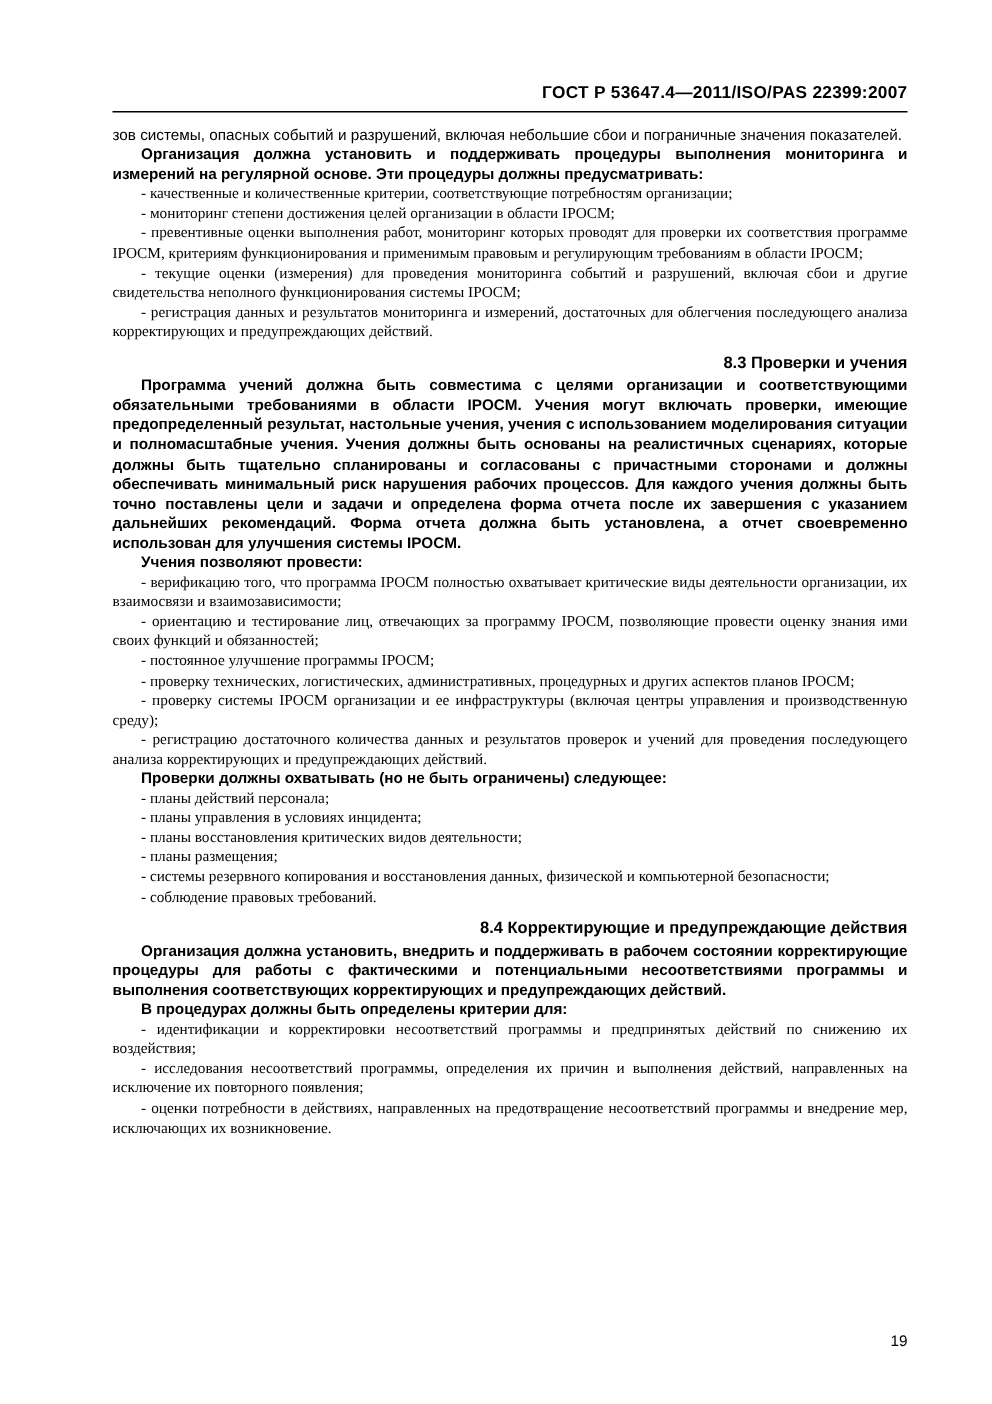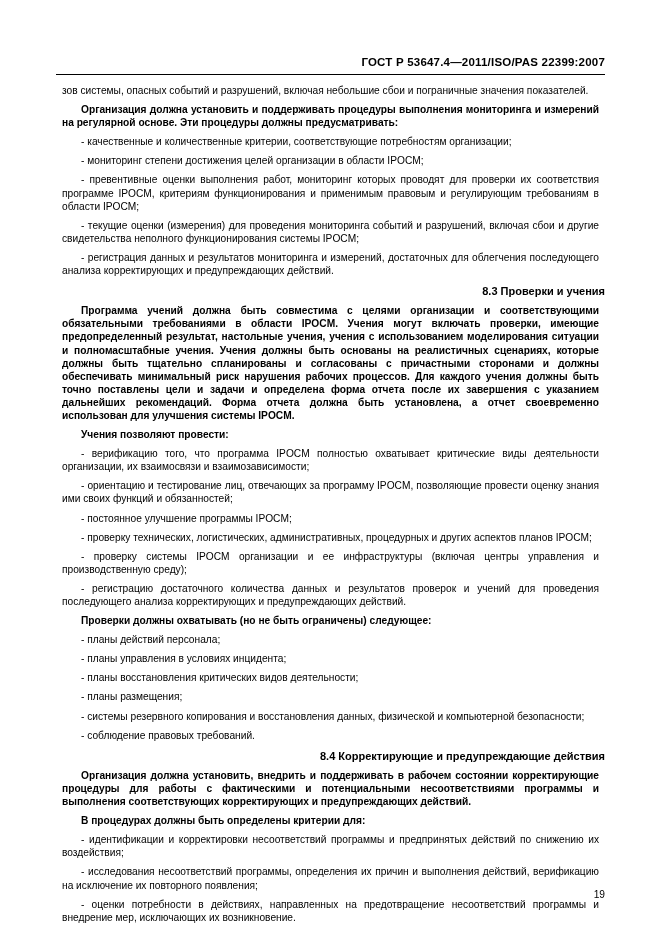--- a/index.html
+++ b/index.html
@@ -14,21 +14,21 @@
     color: #000000;
     position: relative;
     overflow: hidden;
   }
   .page {
     position: absolute;
     left: 0; top: 0;
     width: 661px;
     height: 936px;
     box-sizing: border-box;
-    padding: 56px 56px 40px 56px;
+    padding: 56px 56px 40px 75px;
   }
   .header {
     text-align: right;
     font-size: 11.5px;
     font-weight: bold;
     letter-spacing: 0.2px;
     margin: 0 0 6px 0;
     color: #000;
   }
   .rule {
@@ -38,39 +38,40 @@
     height: 0;
   }
   .content {
     font-size: 10.2px;
     line-height: 13.1px;
     text-align: justify;
     text-justify: inter-word;
     hyphens: manual;
   }
   p {
-    margin: 6px;
+    margin: 0;
     text-align: justify;
   }
   p.ind {
     text-indent: 19px;
     font-weight: bold;
   }
   p.noind {
     text-indent: 0;
   }
   h3.sect {
     font-size: 11px;
     font-weight: bold;
     margin: 8px 0 2px 0;
     text-indent: 19px;
     text-align: right;
   }
   .dash {
     text-indent: 19px;
+    font-family: Liberation Serif, serif;
   }
   .footer-page {
     position: absolute;
     right: 56px;
     bottom: 36px;
     font-size: 10.2px;
   }
 </style>
 </head>
 <body>
@@ -104,20 +105,20 @@
     <p class="dash">- планы управления в условиях инцидента;</p>
     <p class="dash">- планы восстановления критических видов деятельности;</p>
     <p class="dash">- планы размещения;</p>
     <p class="dash">- системы резервного копирования и восстановления данных, физической и компьютерной безопасности;</p>
     <p class="dash">- соблюдение правовых требований.</p>
 
     <h3 class="sect">8.4  Корректирующие и предупреждающие действия</h3>
     <p class="ind">Организация должна установить, внедрить и поддерживать в рабочем состоянии корректирующие процедуры для работы с фактическими и потенциальными несоответствиями программы и выполнения соответствующих корректирующих и предупреждающих действий.</p>
     <p class="ind">В процедурах должны быть определены критерии для:</p>
     <p class="dash">- идентификации и корректировки несоответствий программы и предпринятых действий по снижению их воздействия;</p>
-    <p class="dash">- исследования несоответствий программы, определения их причин и выполнения действий, верификацию на исключение их повторного появления;</p>
+    <p class="dash">- исследования несоответствий программы, определения их причин и выполнения действий, направленных на исключение их повторного появления;</p>
     <p class="dash">- оценки потребности в действиях, направленных на предотвращение несоответствий программы и внедрение мер, исключающих их возникновение.</p>
 
   </div>
 
   <div class="footer-page">19</div>
 
 </div>
 
 </body></html>

